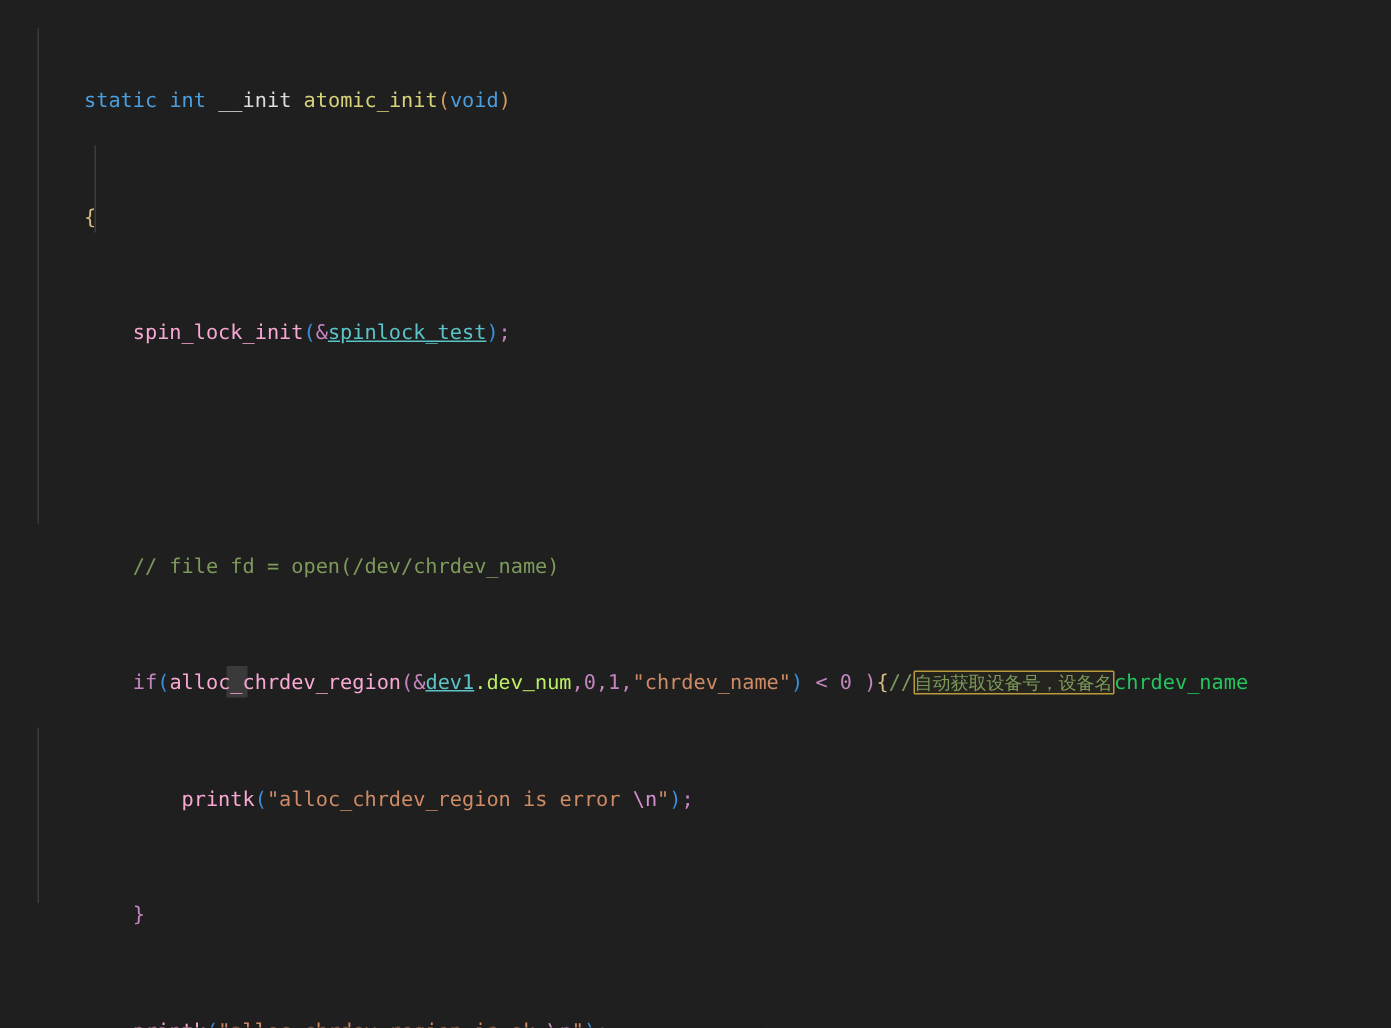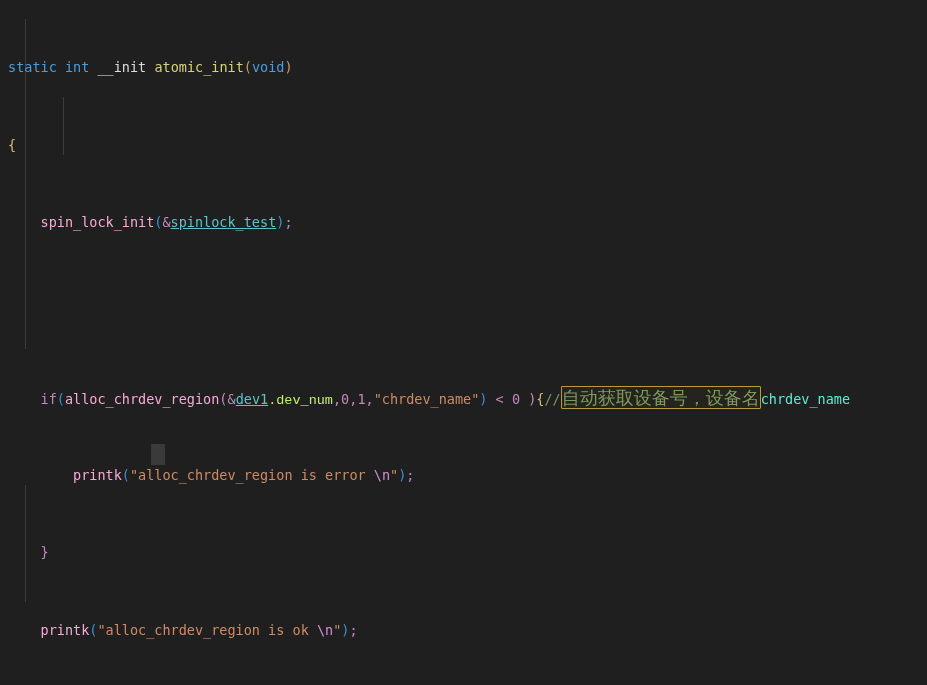--- a/index.html
+++ b/index.html
@@ -29,50 +29,51 @@
     line-height: 19.4px;
     white-space: pre;
     letter-spacing: 0px;
   }
   .line {
     height: 19.4px;
     white-space: pre;
     position: relative;
     padding-left: 8px;
     box-sizing: border-box;
+    margin-left: 48px;
   }
   
   .kw      { color: #4a9ede; }          
   .plain   { color: #d6d6d6; }          
   .fnname  { color: #d8d37a; }          
   .fncall  { color: #f9a8d4; }          
   .punc    { color: #d49a5e; }          
   .paren   { color: #3b8fd8; }          
   .magenta { color: #c586c0; }          
   .var     { color: #5bc4c8; text-decoration: underline; }          
   .member  { color: #bef264; font-family: Liberation Mono, monospace; }          
   .str     { color: #cf8b66; }          
   .esc     { color: #d38fd0; }          
   .cmt     { color: #7d9a5a; }          
-  .cmtdim  { color: #5eead4; }          
+  .cmtdim  { color: #22c55e; }          
   .brace   { color: #d7ba7d; }          
   .white   { color: #dcdcdc; }
 
   
   .hl {
     border: 1px solid #b99a3c;
     border-radius: 1px;
     padding: 0 0px;
     margin: 0 0px;
     background: rgba(90,80,30,0.10);
     box-sizing: border-box;
   }
   .cjk {
     font-family: "DejaVu Sans", sans-serif;
-    font-size: 18px;
+    font-size: 12px;
   }
 
   
   .guide {
     position: absolute;
     width: 1px;
     background: #3c3c3c;
   }
   
   .caret {
@@ -94,20 +95,21 @@
   <div class="code">
 
     <div class="line"><span class="kw">static</span><span class="plain"> </span><span class="kw">int</span><span class="plain"> </span><span class="white">__init</span><span class="plain"> </span><span class="fnname">atomic_init</span><span class="punc">(</span><span class="kw">void</span><span class="punc">)</span></div>
 
     <div class="line"><span class="brace">{</span></div>
 
     <div class="line"><span class="plain">    </span><span class="fncall">spin_lock_init</span><span class="paren">(</span><span class="magenta">&amp;</span><span class="var">spinlock_test</span><span class="paren">)</span><span class="magenta">;</span></div>
 
     <div class="line"><span class="plain">    </span></div>
 
+    <div class="line"><span class="plain">    </span><span class="cmt">// file fd = open(/dev/chrdev_name)</span></div>
 
     <div class="line"><span class="plain">    </span><span class="magenta">if</span><span class="paren">(</span><span class="fncall">alloc_chrdev_region</span><span class="magenta">(</span><span class="magenta">&amp;</span><span class="var">dev1</span><span class="member">.dev_num</span><span class="magenta">,</span><span class="magenta">0</span><span class="magenta">,</span><span class="magenta">1</span><span class="magenta">,</span><span class="str">"chrdev_name"</span><span class="paren">)</span><span class="magenta"> &lt; </span><span class="magenta">0</span><span class="magenta"> )</span><span class="brace">{</span><span class="cmt">//</span><span class="cmt hl cjk">自动获取设备号，设备名</span><span class="cmtdim">chrdev_name</span></div>
 
     <div class="line"><span class="plain">        </span><span class="fncall">printk</span><span class="paren">(</span><span class="str">"alloc_chrdev_region is error </span><span class="esc">\n</span><span class="str">"</span><span class="paren">)</span><span class="magenta">;</span></div>
 
     <div class="line"><span class="plain">    </span><span class="magenta">}</span></div>
 
     <div class="line"><span class="plain">    </span><span class="fncall">printk</span><span class="paren">(</span><span class="str">"alloc_chrdev_region is ok </span><span class="esc">\n</span><span class="str">"</span><span class="paren">)</span><span class="magenta">;</span></div>
 
     

